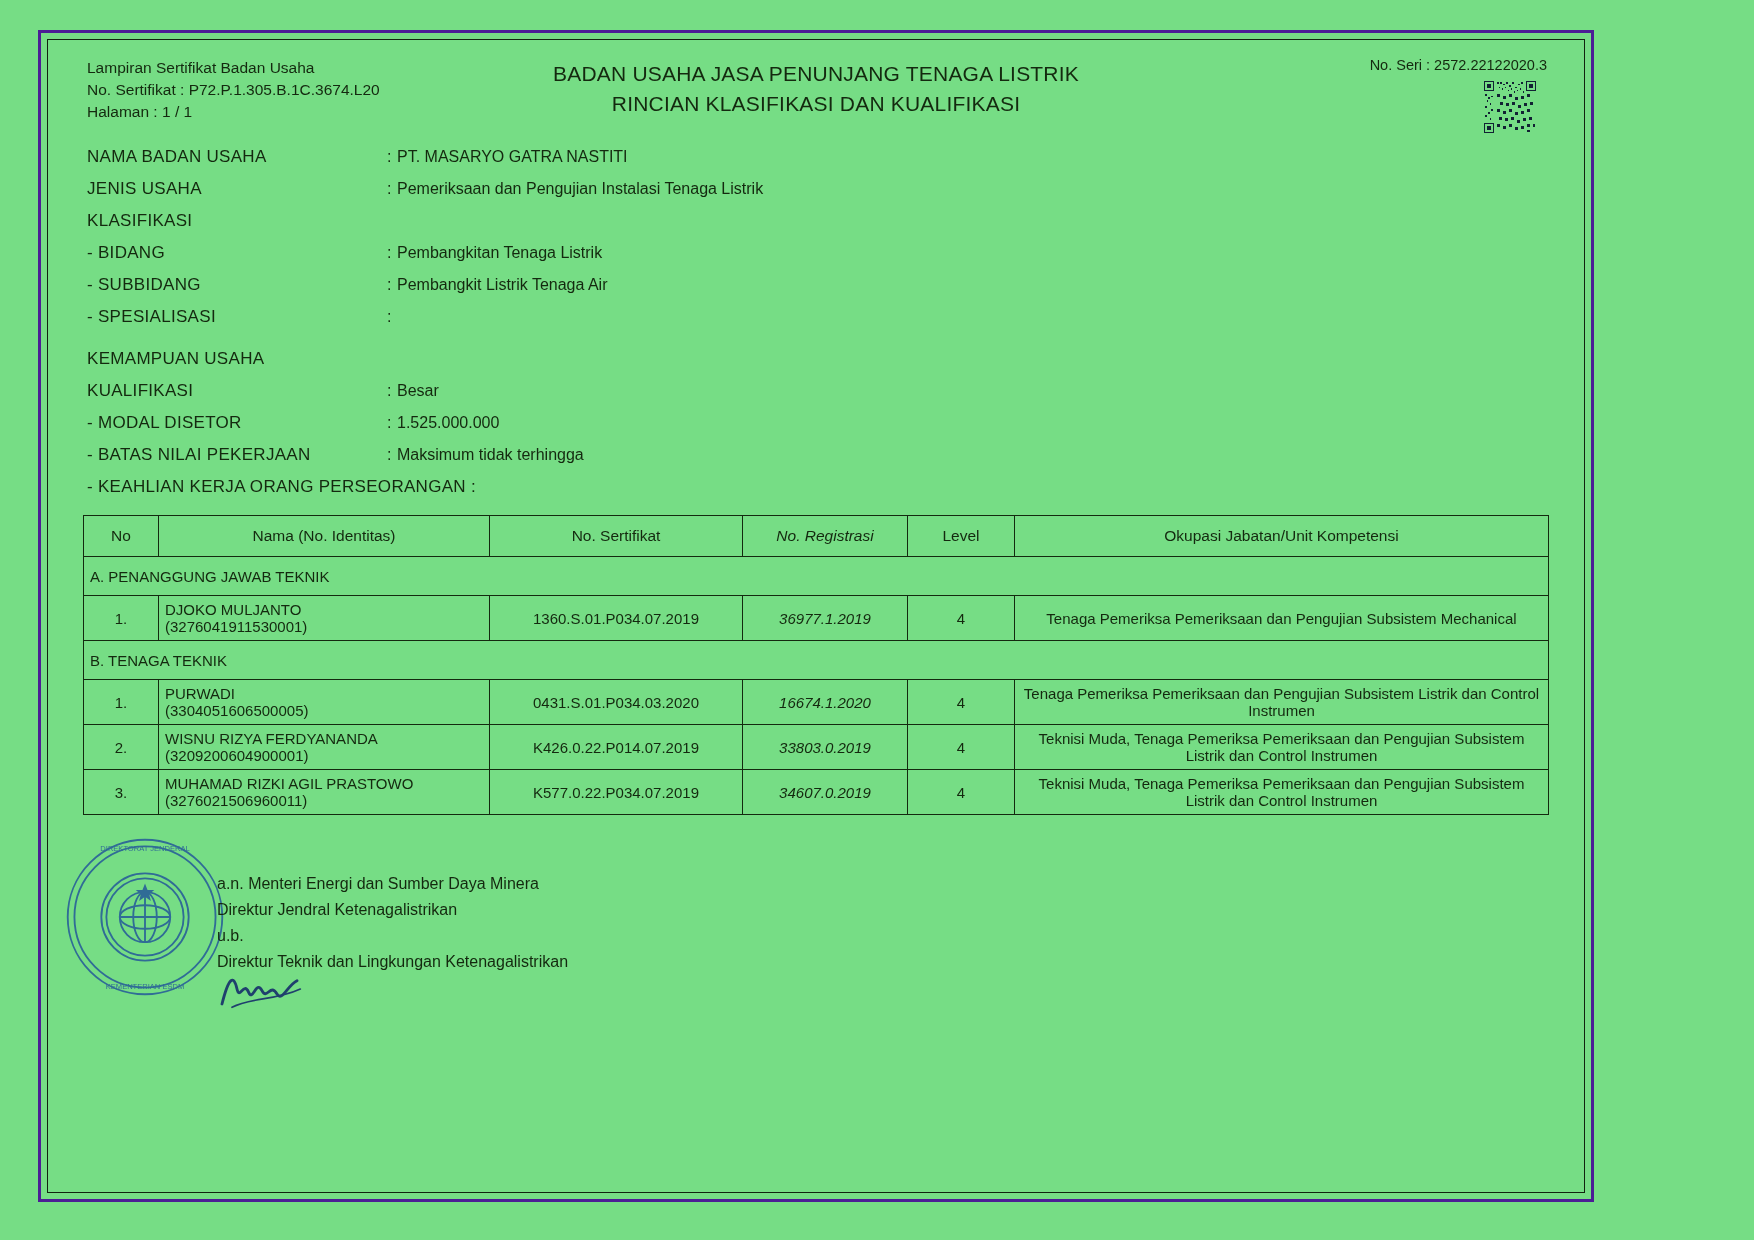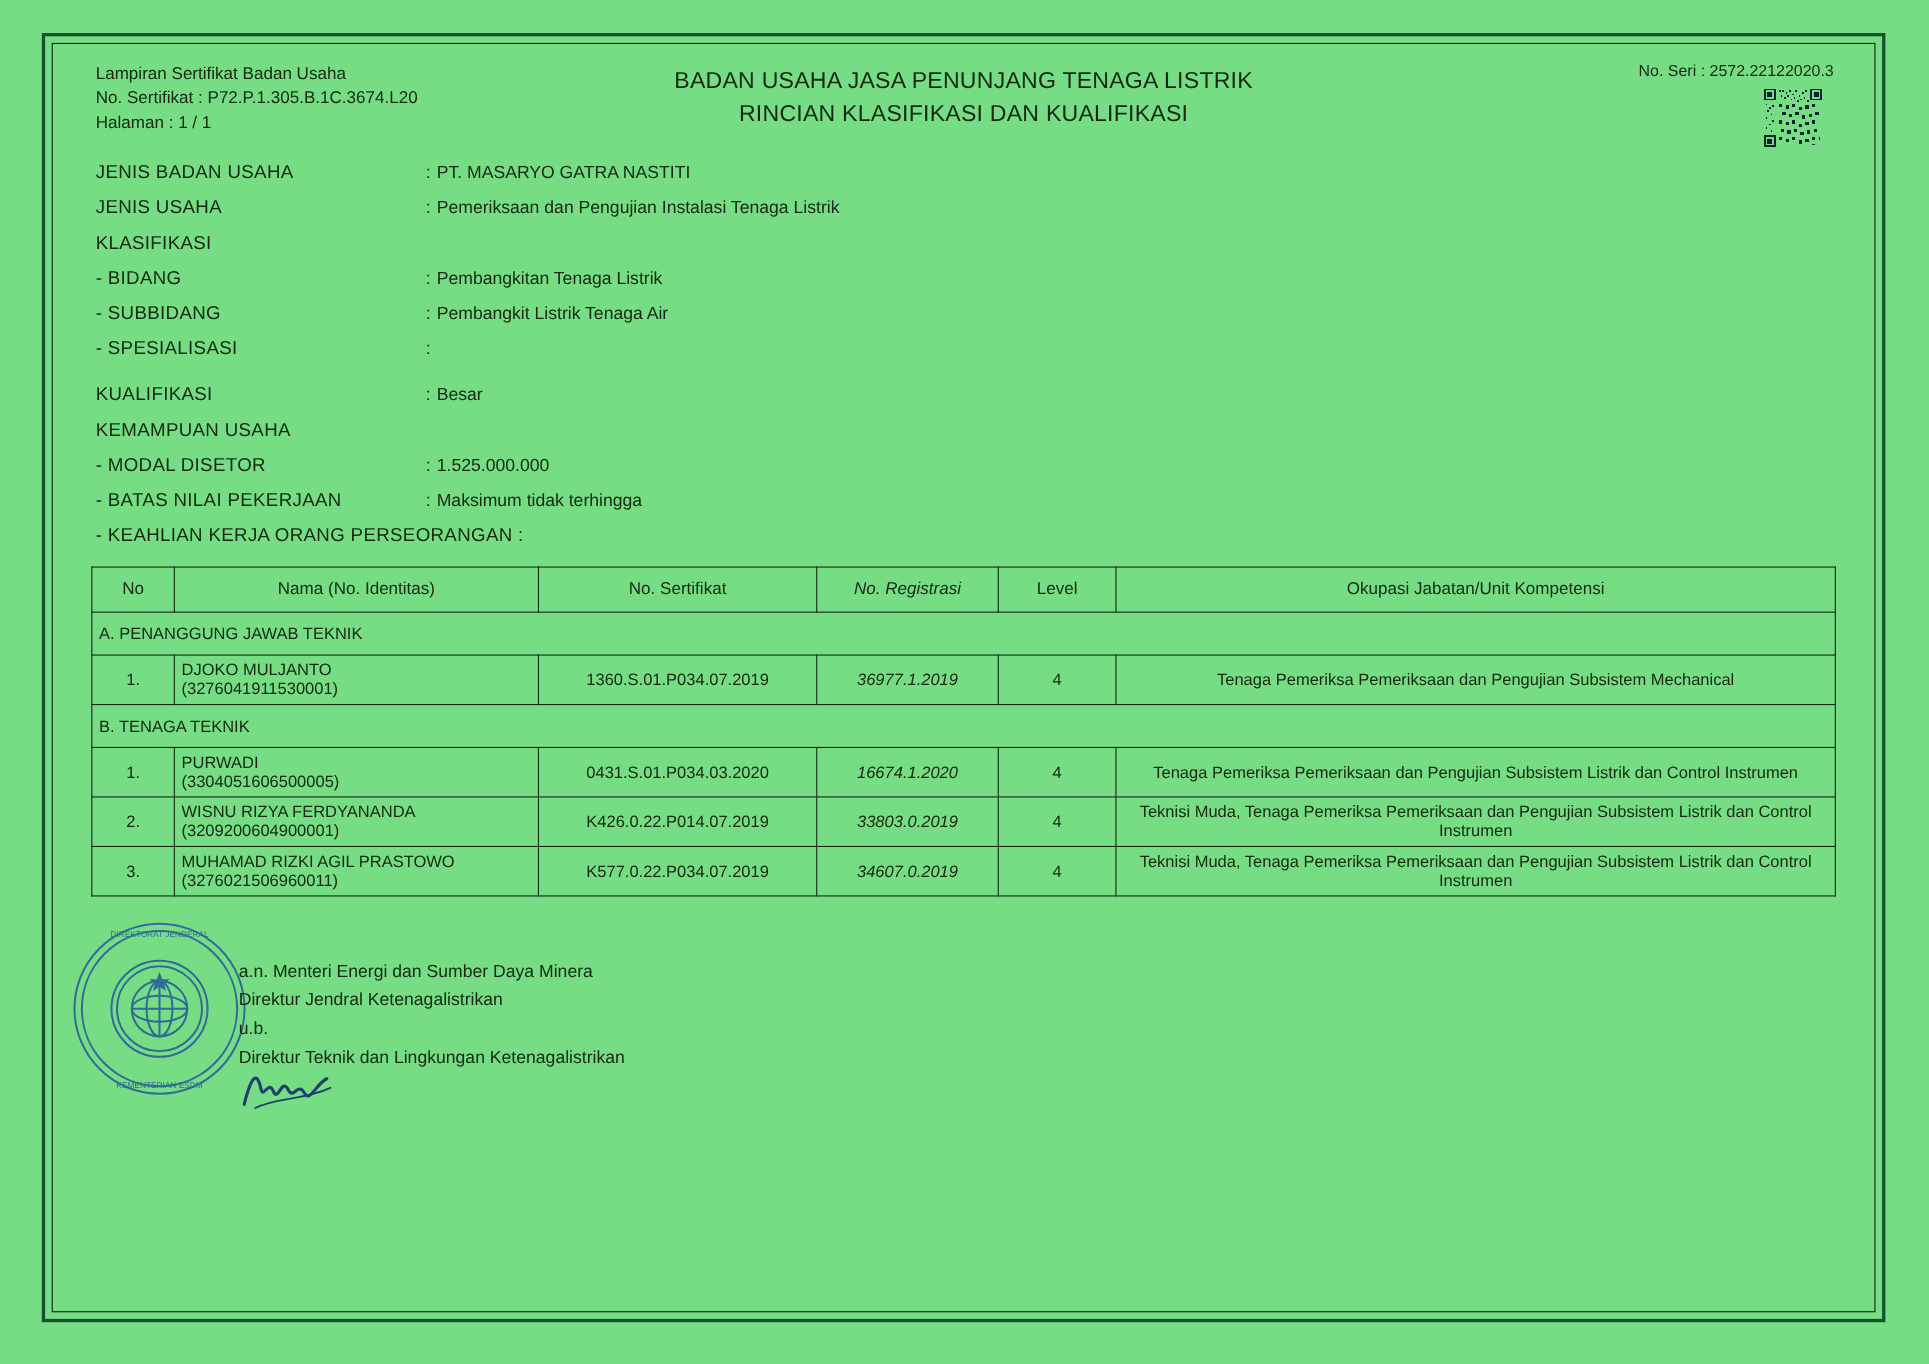--- a/index.html
+++ b/index.html
@@ -11,23 +11,23 @@
     height: 1240px;
     background: #76dd85;
     font-family: "Liberation Sans", sans-serif;
     color: #1a1a1a;
     overflow: hidden;
   }
   .page {
     position: absolute;
     left: 38px;
     top: 30px;
-    width: 1676px;
+    width: 1556px;
     height: 1172px;
-    border: 3px solid #14532d;
+    border: 3px solid #4c1d95;
     box-sizing: border-box;
   }
   .inner-border {
     position: absolute;
     left: 6px;
     top: 6px;
     right: 6px;
     bottom: 6px;
     border: 1px solid #12230f;
     box-sizing: border-box;
@@ -280,21 +280,21 @@
               <rect x="30" y="30" width="2" height="2"></rect>
             <rect x="30" y="34" width="2" height="1"></rect>
               <rect x="34" y="30" width="1" height="2"></rect>
           </g>
         </svg>
       </div>
     </div>
 
     <div class="fields">
       <div class="frow">
-        <div class="flabel">JENIS BADAN USAHA</div>
+        <div class="flabel">NAMA BADAN USAHA</div>
         <div class="fvalue"><span class="colon">:</span><span>PT. MASARYO GATRA NASTITI</span></div>
       </div>
       <div class="frow">
         <div class="flabel">JENIS USAHA</div>
         <div class="fvalue"><span class="colon">:</span><span>Pemeriksaan dan Pengujian Instalasi Tenaga Listrik</span></div>
       </div>
       <div class="frow">
         <div class="flabel">KLASIFIKASI</div>
         <div class="fvalue"><span></span></div>
       </div>
@@ -305,26 +305,26 @@
       <div class="frow">
         <div class="flabel">- SUBBIDANG</div>
         <div class="fvalue"><span class="colon">:</span><span>Pembangkit Listrik Tenaga Air</span></div>
       </div>
       <div class="frow">
         <div class="flabel">- SPESIALISASI</div>
         <div class="fvalue"><span class="colon">:</span><span></span></div>
       </div>
       <div class="gap-small"></div>
       <div class="frow">
+        <div class="flabel">KEMAMPUAN USAHA</div>
+        <div class="fvalue"><span></span></div>
+      </div>
+      <div class="frow">
         <div class="flabel">KUALIFIKASI</div>
         <div class="fvalue"><span class="colon">:</span><span>Besar</span></div>
-      </div>
-      <div class="frow">
-        <div class="flabel">KEMAMPUAN USAHA</div>
-        <div class="fvalue"><span></span></div>
       </div>
       <div class="frow">
         <div class="flabel">- MODAL DISETOR</div>
         <div class="fvalue"><span class="colon">:</span><span>1.525.000.000</span></div>
       </div>
       <div class="frow">
         <div class="flabel">- BATAS NILAI PEKERJAAN</div>
         <div class="fvalue"><span class="colon">:</span><span>Maksimum tidak terhingga</span></div>
       </div>
       <div class="frow">

